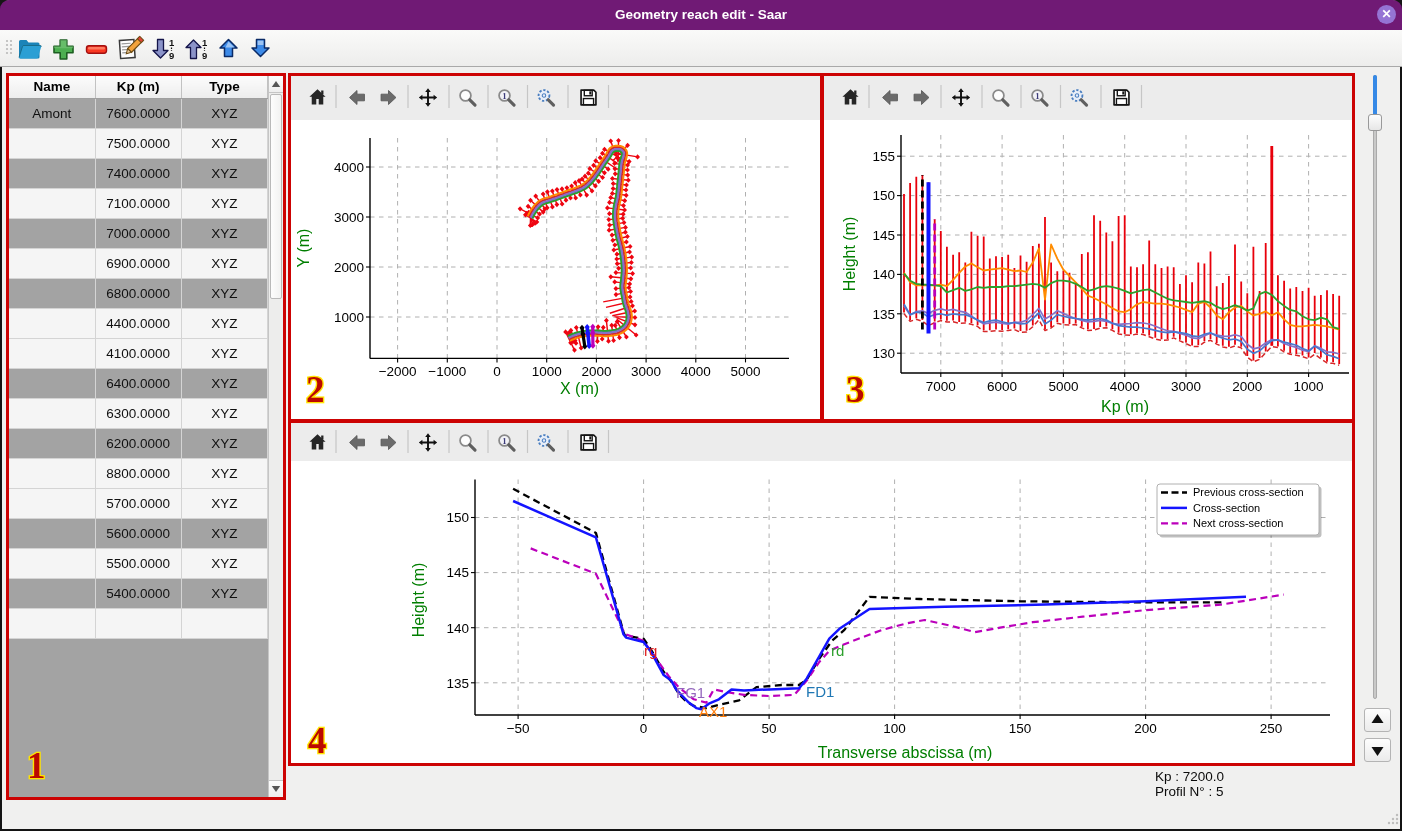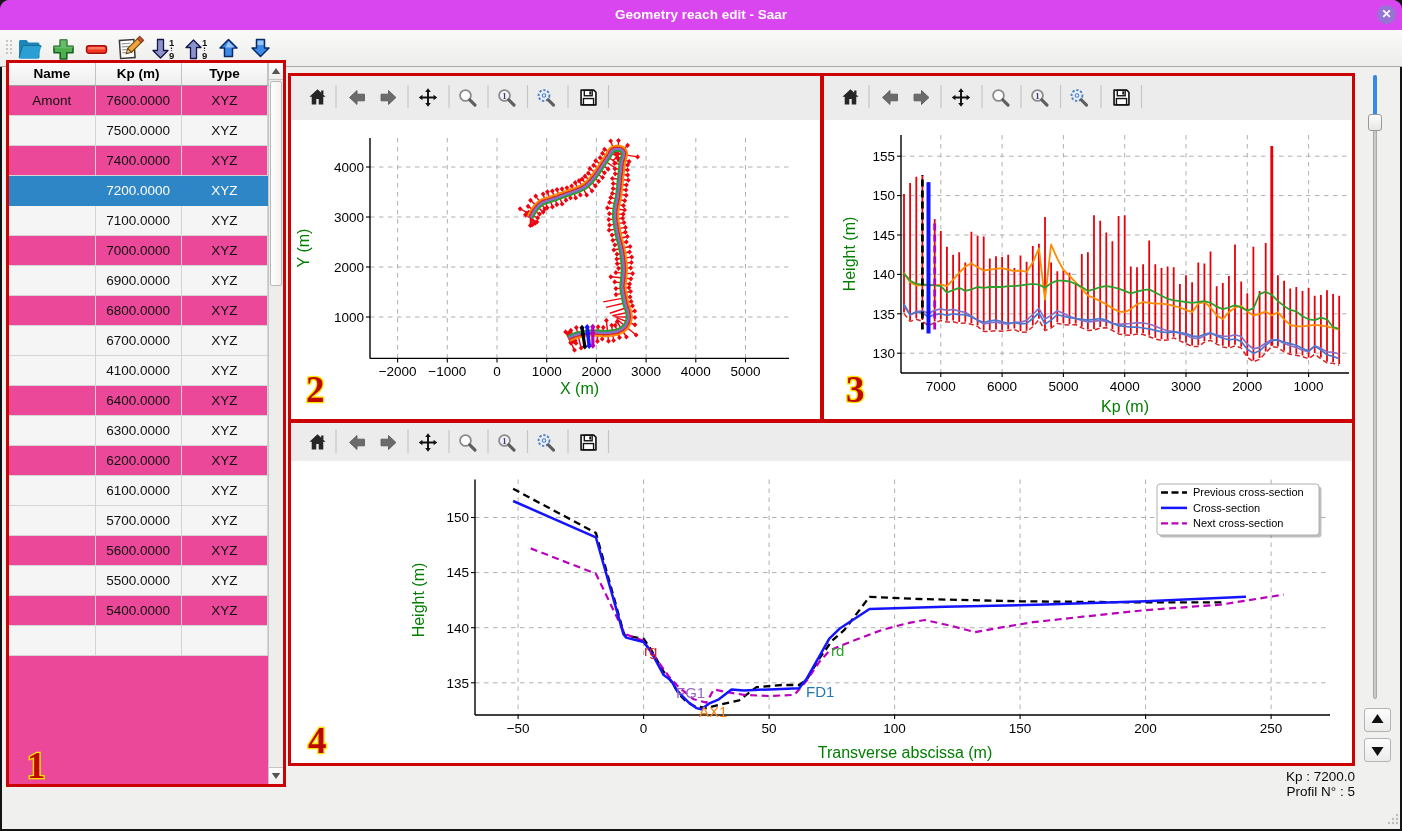--- a/index.html
+++ b/index.html
@@ -1,20 +1,20 @@
 <!DOCTYPE html>
 <html><head><meta charset="utf-8"><style>
 *{margin:0;padding:0;box-sizing:border-box}
 body{width:1402px;height:831px;background:#161616;font-family:"Liberation Sans",sans-serif;position:relative;overflow:hidden}
 #win{position:absolute;inset:0;background:#f0f0ef;border-radius:10px 10px 0 0;border-left:2px solid #131313;border-right:2px solid #131313;border-bottom:2px solid #131313}
-#tbar{position:absolute;left:0;right:0;top:0;height:34px;background:#d946ef;border-radius:9px 9px 0 0;color:#fff;font-weight:bold;font-size:13.5px;text-align:center;line-height:30px}
+#tbar{position:absolute;left:0;right:0;top:0;height:34px;background:#701a75;border-radius:9px 9px 0 0;color:#fff;font-weight:bold;font-size:13.5px;text-align:center;line-height:30px}
 #close{position:absolute;right:6px;top:5px;width:19px;height:19px;border-radius:50%;background:#9574d4;color:#fff;font-size:12px;line-height:19px;font-weight:bold;text-align:center}
 #appbar{position:absolute;left:0;right:0;top:30px;height:37px;background:linear-gradient(#fafaf9,#ededec);border-bottom:1px solid #a9a9a9}
 .panel{position:absolute;border:2px solid #cc0303;background:#fff}
-#tpanel{left:6px;top:60px;width:280px;height:727px;border-width:3px;background:#ec4899;overflow:hidden}
+#tpanel{left:6px;top:73px;width:280px;height:727px;border-width:3px;background:#a3a3a3;overflow:hidden}
 table{border-collapse:collapse;width:259px;table-layout:fixed;font-size:13.5px}
 th{height:22px;background:linear-gradient(#fcfcfc,#ededed);border-bottom:1px solid #9f9f9f;border-right:1px solid #c2c2c2;font-size:13.5px}
 td{height:30px;text-align:center;border-bottom:1px solid #d4d4d4;border-right:1px solid #d4d4d4;color:#111}
 td:first-child{width:87px}td:nth-child(2){width:87px}td:nth-child(3){width:85px}
 tr.alt td{background:#f5f5f5}
 tr.sel td{background:#2f86c6;color:#fff;border-color:#2f86c6}
 .toolstrip{position:absolute;background:#ececec}
 .num{position:absolute;font-family:"Liberation Serif",serif;font-weight:bold;font-size:37px;color:#bb0800;-webkit-text-stroke:2.7px #ffe400;paint-order:stroke fill;z-index:30}
 svg{display:block}
 .brbtn{position:absolute;width:27px;height:24px;border:1px solid #b4b4b4;border-radius:3px;background:linear-gradient(#fdfdfd,#ebebeb);text-align:center}
@@ -99,25 +99,20 @@
 <tr class="alt">
           <td></td>
           <td>7500.0000</td>
           <td>XYZ</td>
         </tr>
 <tr>
           <td></td>
           <td>7400.0000</td>
           <td>XYZ</td>
         </tr>
-<tr class="sel">
-          <td></td>
-          <td>7200.0000</td>
-          <td>XYZ</td>
-        </tr>
 <tr class="alt">
           <td></td>
           <td>7100.0000</td>
           <td>XYZ</td>
         </tr>
 <tr>
           <td></td>
           <td>7000.0000</td>
           <td>XYZ</td>
         </tr>
@@ -126,21 +121,21 @@
           <td>6900.0000</td>
           <td>XYZ</td>
         </tr>
 <tr>
           <td></td>
           <td>6800.0000</td>
           <td>XYZ</td>
         </tr>
 <tr class="alt">
           <td></td>
-          <td>6700.0000</td>
+          <td>4400.0000</td>
           <td>XYZ</td>
         </tr>
 <tr class="alt">
           <td></td>
           <td>4100.0000</td>
           <td>XYZ</td>
         </tr>
 <tr>
           <td></td>
           <td>6400.0000</td>
@@ -151,21 +146,21 @@
           <td>6300.0000</td>
           <td>XYZ</td>
         </tr>
 <tr>
           <td></td>
           <td>6200.0000</td>
           <td>XYZ</td>
         </tr>
 <tr class="alt">
           <td></td>
-          <td>6100.0000</td>
+          <td>8800.0000</td>
           <td>XYZ</td>
         </tr>
 <tr class="alt">
           <td></td>
           <td>5700.0000</td>
           <td>XYZ</td>
         </tr>
 <tr>
           <td></td>
           <td>5600.0000</td>
@@ -492,21 +487,21 @@
     <svg width="25" height="22">
       <path d="M12.5 5l6 9h-12z" fill="#111"></path>
     </svg>
   </div>
 <div class="brbtn" style="left:1364px;top:738px">
     <svg width="25" height="22">
       <path d="M12.5 17l-6-9h12z" fill="#111"></path>
     </svg>
   </div>
 
-<div style="position:absolute;right:47px;top:769px;width:200px;text-align:right;font-size:13.5px;color:#0b0b0b">Kp&nbsp;: 7200.0<br>Profil N°&nbsp;: 5</div>
+<div style="position:absolute;right:47px;top:769px;width:200px;font-size:13.5px;color:#0b0b0b">Kp&nbsp;: 7200.0<br>Profil N°&nbsp;: 5</div>
 
 <div class="num" style="left:27px;top:743.5px">1</div>
 <svg width="14" height="14" style="position:absolute;left:1386px;top:812px">
     <g fill="#bdbdbc">
       <circle cx="11" cy="3" r="1.2"></circle>
       <circle cx="7" cy="7" r="1.2"></circle>
       <circle cx="11" cy="7" r="1.2"></circle>
       <circle cx="3" cy="11" r="1.2"></circle>
       <circle cx="7" cy="11" r="1.2"></circle>
       <circle cx="11" cy="11" r="1.2"></circle>

